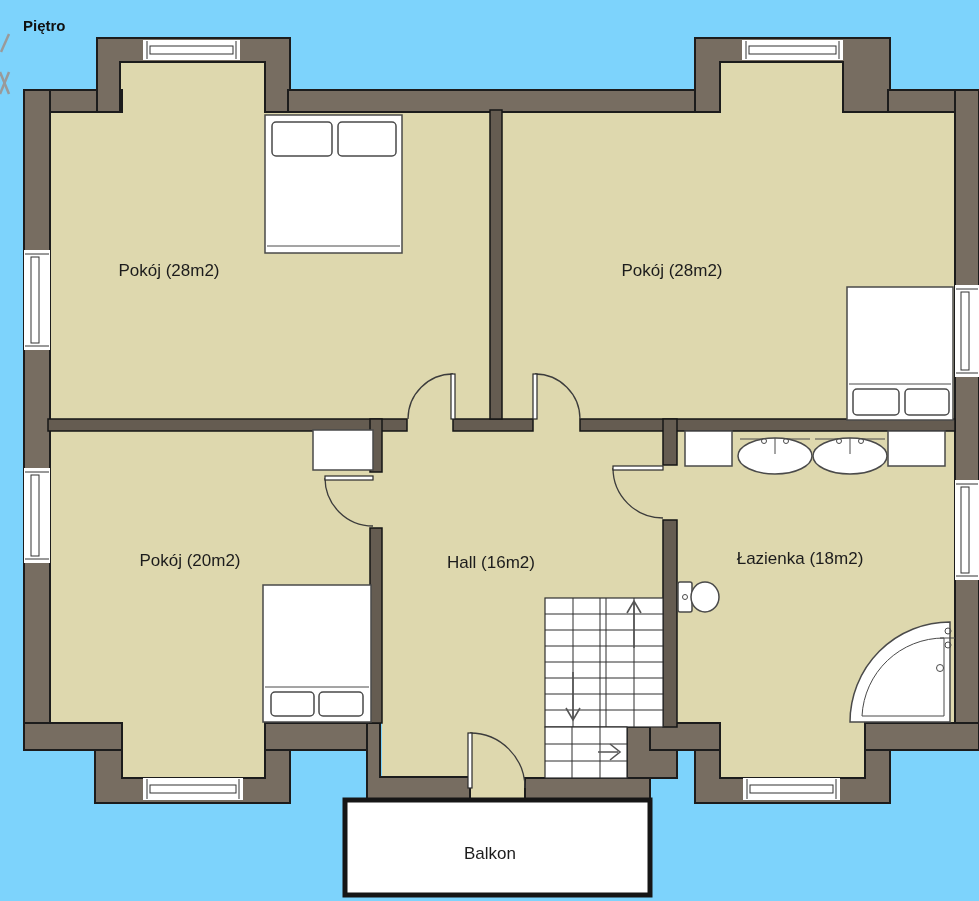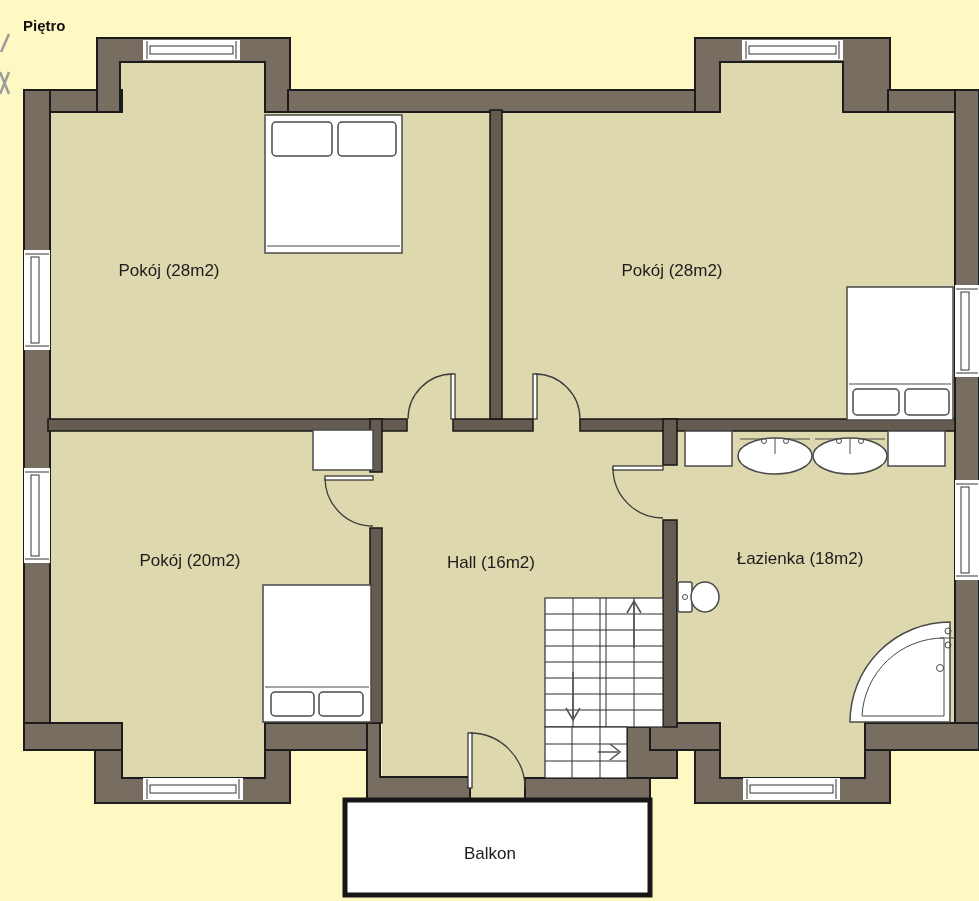--- a/index.html
+++ b/index.html
@@ -1,16 +1,16 @@
 <!DOCTYPE html>
 <html><head>
 <meta charset="utf-8">
 <style>
   html,body{margin:0;padding:0;background:#ffffff;}
-  .stage{position:relative;width:979px;height:901px;background:#fef9c3;overflow:hidden;
+  .stage{position:relative;width:979px;height:901px;background:#7dd3fc;overflow:hidden;
          font-family:"Liberation Sans", sans-serif;}
   svg{display:block;}
   .floor{fill:#ded8ae;}
   .wall-ext{fill:#776d61;stroke:#1c1c1c;stroke-width:2;}
   .wall-int{fill:#655c51;stroke:#161616;stroke-width:1.5;}
   .win-base{fill:#ffffff;}
   .win-glass{fill:#ffffff;stroke:#333333;stroke-width:1;}
   .win-tick{stroke:#333333;stroke-width:1;}
   .fixture{fill:#ffffff;stroke:#4a4a4a;stroke-width:1.5;}
   .thinline{stroke:#4a4a4a;stroke-width:1;fill:none;}

